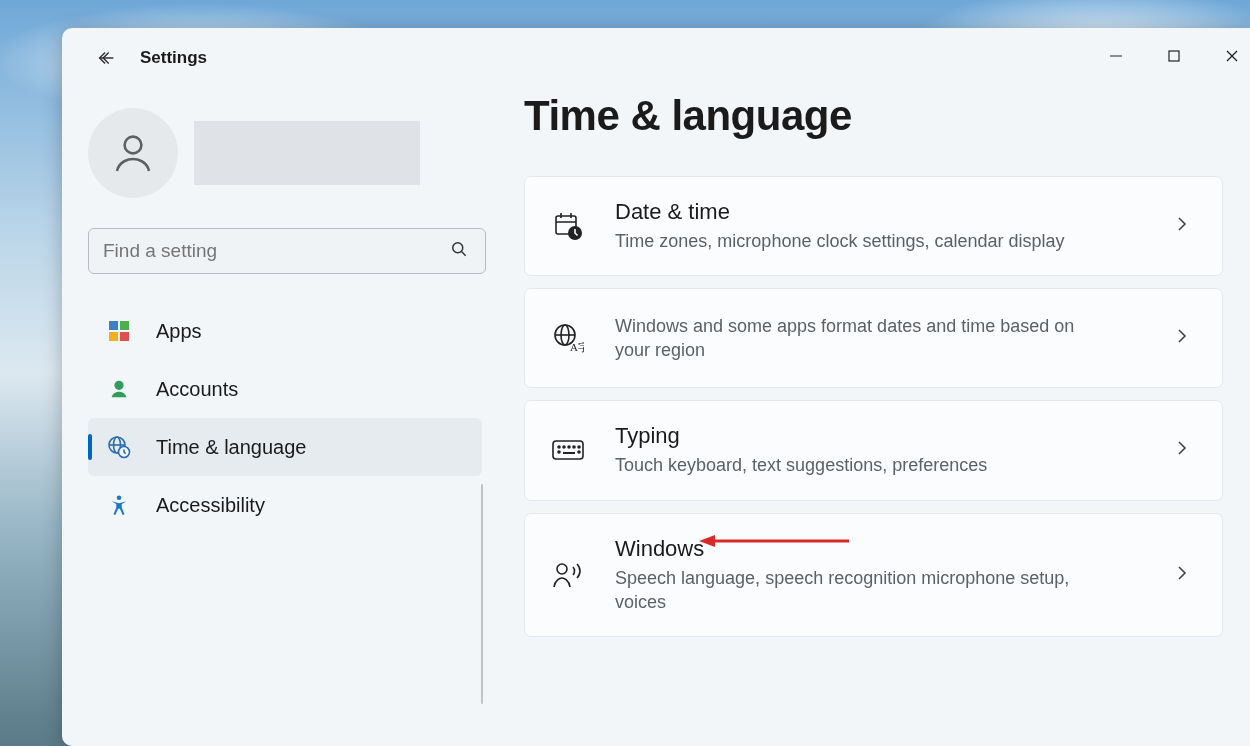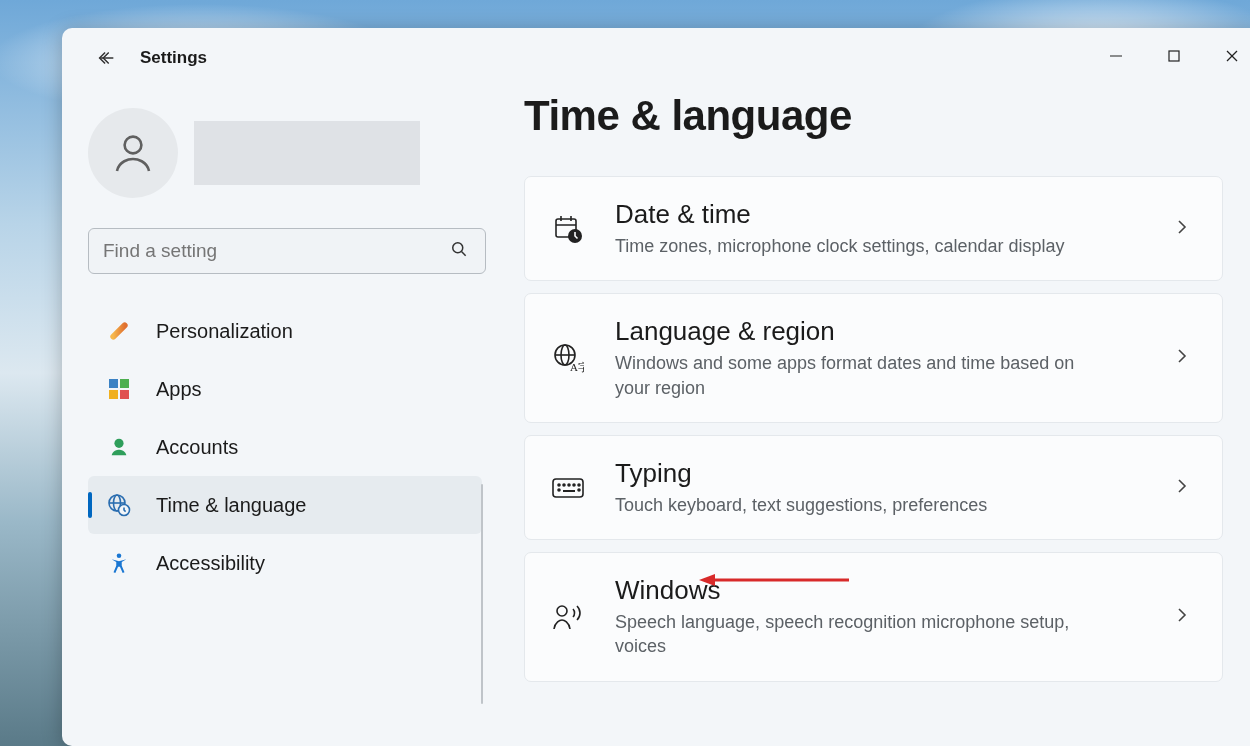--- a/index.html
+++ b/index.html
@@ -117,21 +117,21 @@
     .page-title { font-size: 42px; font-weight: 600; color: #1b1b1b; margin-bottom: 36px; letter-spacing: -0.5px; }
     .card-list { display: flex; flex-direction: column; gap: 12px; }
     .card {
       background: #fbfcfd; border: 1px solid #e4e8ec; border-radius: 7px;
       display: flex; align-items: center; gap: 30px;
       padding: 22px 26px 22px 26px; min-height: 100px;
       position: relative;
     }
     .card-icon { width: 34px; display:flex; align-items:center; justify-content:center; color:#333; flex:none; }
     .card-body { flex: 1; padding-right: 40px; }
-    .card-title { font-size: 26px; font-weight: 500; color: #1b1b1b; margin-bottom: 4px; }
+    .card-title { font-size: 22px; font-weight: 500; color: #1b1b1b; margin-bottom: 4px; }
     .card-sub { font-size: 18px; color: #5c6166; line-height: 1.35; }
     .card-chev { width: 22px; color: #444; flex:none; }
 
     .arrow-annot {
       position: absolute; left: 174px; top: 20px; width: 150px; height: 14px;
       pointer-events: none;
     }
   </style>
 </head>
 <body>
@@ -193,26 +193,20 @@
           <span class="search-icon">
             <svg width="20" height="20" viewBox="0 0 24 24" fill="none" stroke="currentColor" stroke-width="1.8">
                 <circle cx="10.5" cy="10.5" r="6"></circle>
                 <line x1="20" y1="20" x2="15" y2="15"></line>
               </svg>
           </span>
         </div>
       </div>
 
       <nav class="nav">
-        <div class="nav-item">
-          <span class="nav-icon">
-              <span class="i-pen"></span>
-            </span>
-          <span>Personalization</span>
-        </div>
         <div class="nav-item">
           <span class="nav-icon">
               <span class="i-apps"></span>
             </span>
           <span>Apps</span>
         </div>
         <div class="nav-item">
           <span class="nav-icon">
             <svg width="22" height="22" viewBox="0 0 24 24">
                 <circle cx="12" cy="8" r="5" fill="#2e9e5b"></circle>
@@ -276,21 +270,20 @@
         <div class="card">
           <div class="card-icon">
             <svg width="32" height="32" viewBox="0 0 32 32" fill="none" stroke="#222" stroke-width="1.6">
                 <circle cx="13" cy="13" r="10"></circle>
                 <ellipse cx="13" cy="13" rx="4" ry="10"></ellipse>
                 <line x1="3" y1="13" x2="23" y2="13"></line>
                 <text x="18" y="29" font-size="11" fill="#222" stroke="none" font-family="Segoe UI">A字</text>
               </svg>
           </div>
           <div class="card-body">
-            <div class="card-title">Language &amp; region</div>
             <div class="card-sub">Windows and some apps format dates and time based on your region</div>
           </div>
           <div class="card-chev">
             <svg width="16" height="16" viewBox="0 0 16 16" fill="none" stroke="currentColor" stroke-width="1.6">
                 <path d="M5 2l6 6-6 6"></path>
               </svg>
           </div>
         </div>
 
         <div class="card">

